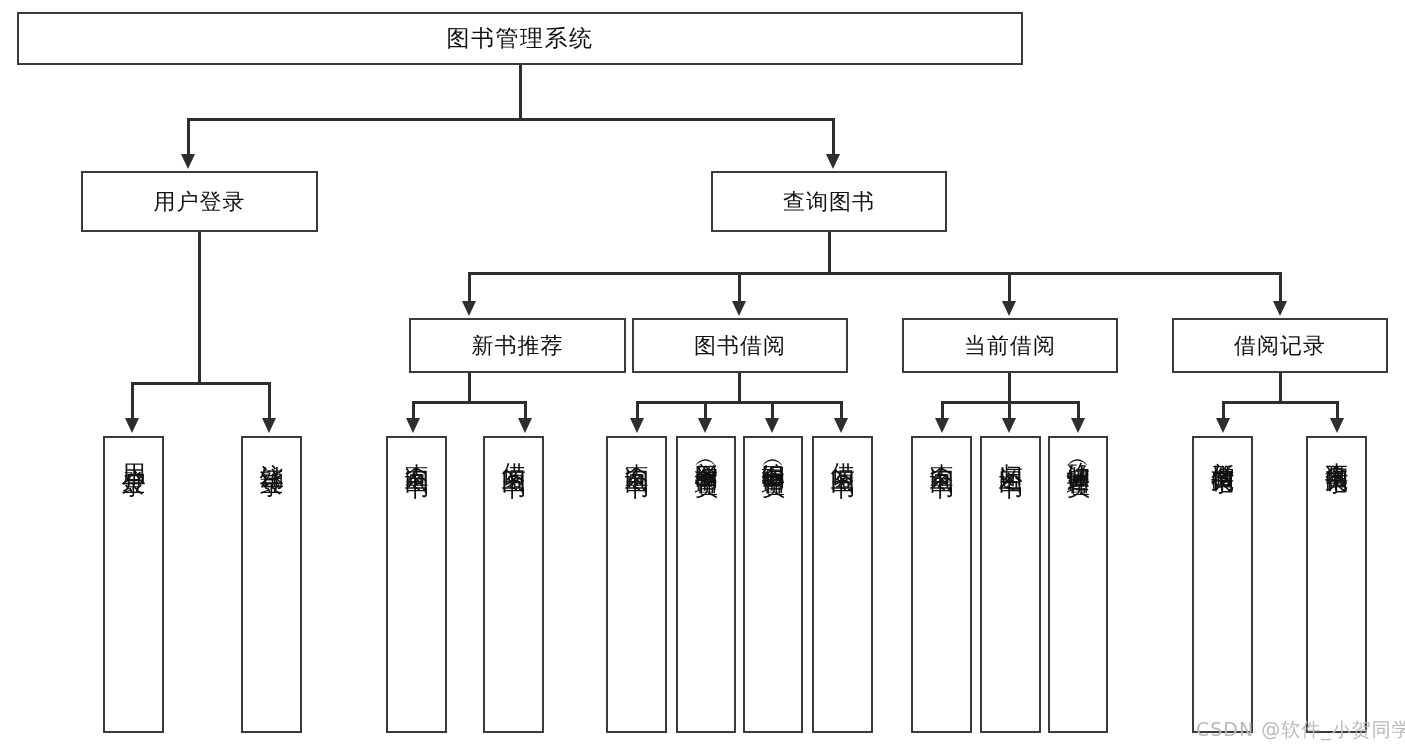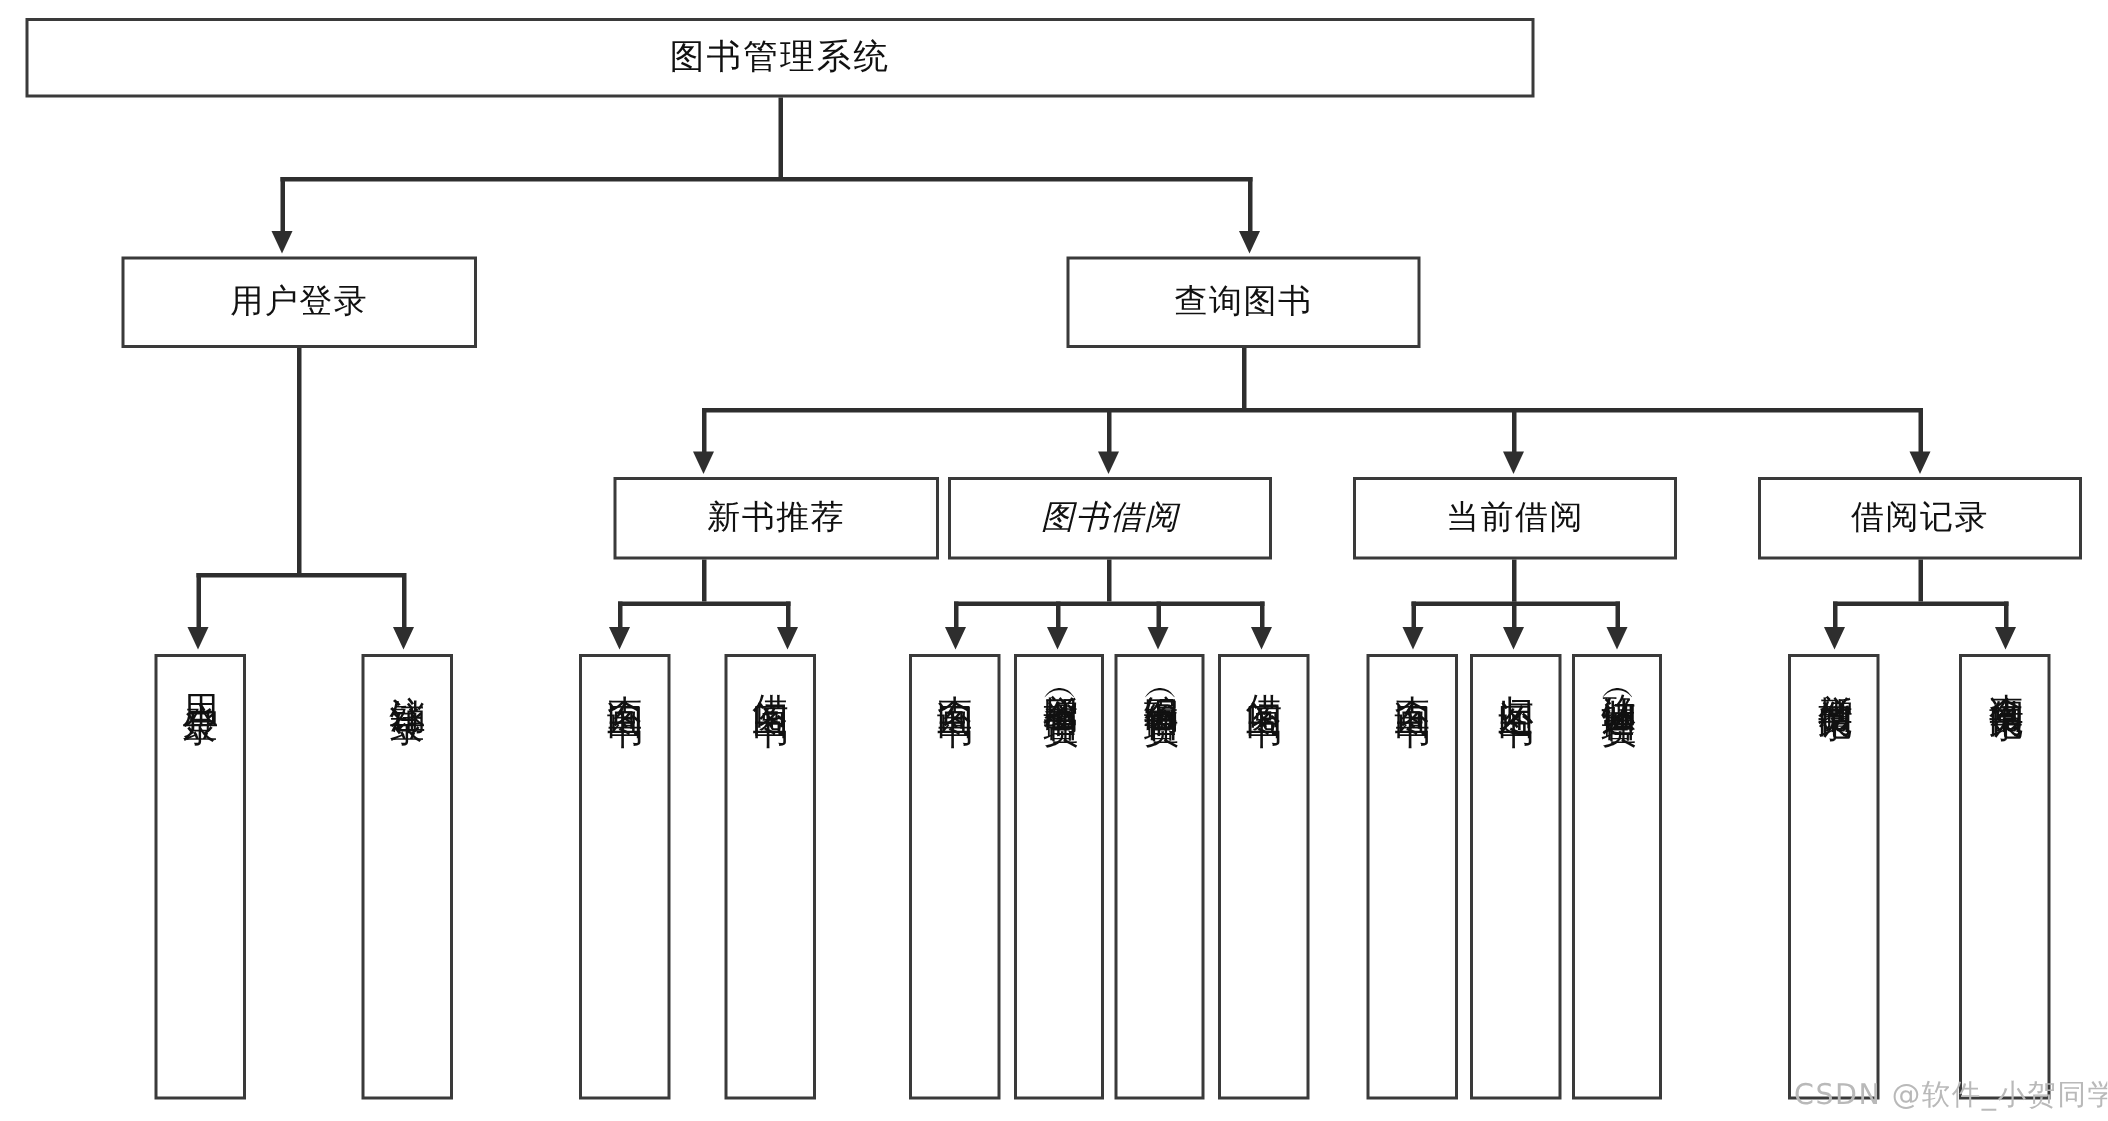--- a/index.html
+++ b/index.html
@@ -121,21 +121,21 @@
   <div class="vline" style="left:738px;top:272px;width:3px;height:31px;"></div>
   <div class="arrow" style="left:732px;top:301px;"></div>
   <div class="vline" style="left:1008px;top:272px;width:3px;height:31px;"></div>
   <div class="arrow" style="left:1002px;top:301px;"></div>
   <div class="vline" style="left:1279px;top:272px;width:3px;height:31px;"></div>
   <div class="arrow" style="left:1273px;top:301px;"></div>
 
   <div class="node hbox" style="left:361px;top:318px;width:217px;height:55px;margin-left:48px;">
     <span class="label">新书推荐</span>
   </div>
-  <div class="node hbox" style="left:632px;top:318px;width:216px;height:55px;font-style:italic;">
+  <div class="node hbox" style="left:632px;top:318px;width:216px;height:55px;">
     <span class="label">图书借阅</span>
   </div>
   <div class="node hbox" style="left:1172px;top:318px;width:216px;height:55px;">
     <span class="label">借阅记录</span>
   </div>
   <div class="node hbox" style="left:902px;top:318px;width:216px;height:55px;">
     <span class="label">当前借阅</span>
   </div>
 
   <div class="vline" style="left:468px;top:373px;width:3px;height:28px;"></div>

